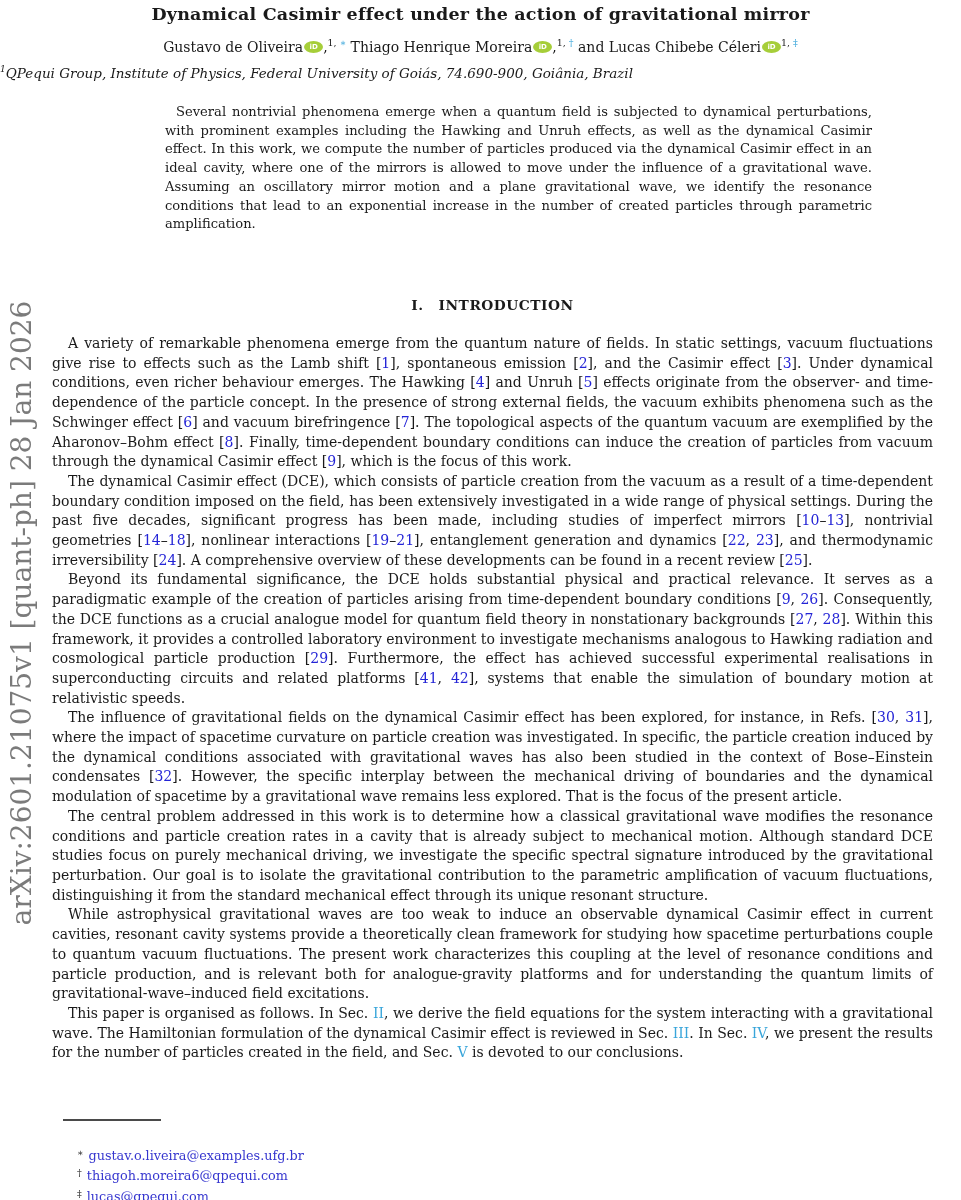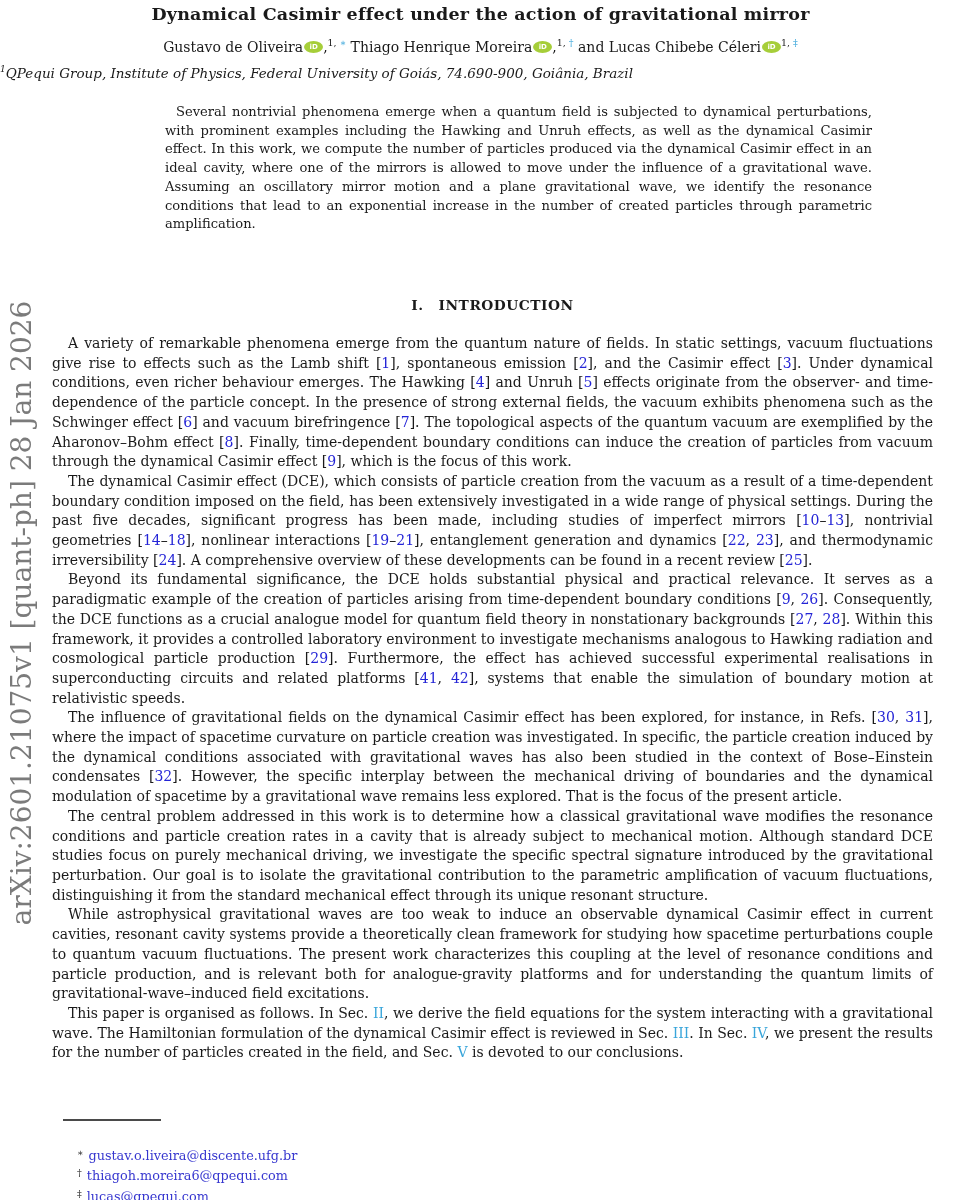--- a/index.html
+++ b/index.html
@@ -80,19 +80,19 @@
         <p class="para">The influence of gravitational fields on the dynamical Casimir effect has been explored, for instance, in Refs. [<a class="cite">30</a>, <a class="cite">31</a>], where the impact of spacetime curvature on particle creation was investigated. In specific, the particle creation induced by the dynamical conditions associated with gravitational waves has also been studied in the context of Bose–Einstein condensates [<a class="cite">32</a>]. However, the specific interplay between the mechanical driving of boundaries and the dynamical modulation of spacetime by a gravitational wave remains less explored. That is the focus of the present article.</p>
         <p class="para">The central problem addressed in this work is to determine how a classical gravitational wave modifies the resonance conditions and particle creation rates in a cavity that is already subject to mechanical motion. Although standard DCE studies focus on purely mechanical driving, we investigate the specific spectral signature introduced by the gravitational perturbation. Our goal is to isolate the gravitational contribution to the parametric amplification of vacuum fluctuations, distinguishing it from the standard mechanical effect through its unique resonant structure.</p>
         <p class="para">While astrophysical gravitational waves are too weak to induce an observable dynamical Casimir effect in current cavities, resonant cavity systems provide a theoretically clean framework for studying how spacetime perturbations couple to quantum vacuum fluctuations. The present work characterizes this coupling at the level of resonance conditions and particle production, and is relevant both for analogue-gravity platforms and for understanding the quantum limits of gravitational-wave–induced field excitations.</p>
         <p class="para">This paper is organised as follows. In Sec. <a class="secref">II</a>, we derive the field equations for the system interacting with a gravitational wave. The Hamiltonian formulation of the dynamical Casimir effect is reviewed in Sec. <a class="secref">III</a>. In Sec. <a class="secref">IV</a>, we present the results for the number of particles created in the field, and Sec. <a class="secref">V</a> is devoted to our conclusions.</p>
       </div>
   </main>
 
   <footer class="footnotes">
     <div class="footnote-rule"></div>
     <div id="footnote-list">
-        <div class="footnote"><span class="fn-mark">∗</span><a>gustav.o.liveira@discente.ufg.br</a></div>
+        <div class="footnote"><span class="fn-mark">∗</span><a>gustav.o.liveira@examples.ufg.br</a></div>
         <div class="footnote"><span class="fn-mark">†</span><a>thiagoh.moreira6@qpequi.com</a></div>
         <div class="footnote"><span class="fn-mark">‡</span><a>lucas@qpequi.com</a></div>
       </div>
   </footer>
 
 </div>
 
 </body></html>

